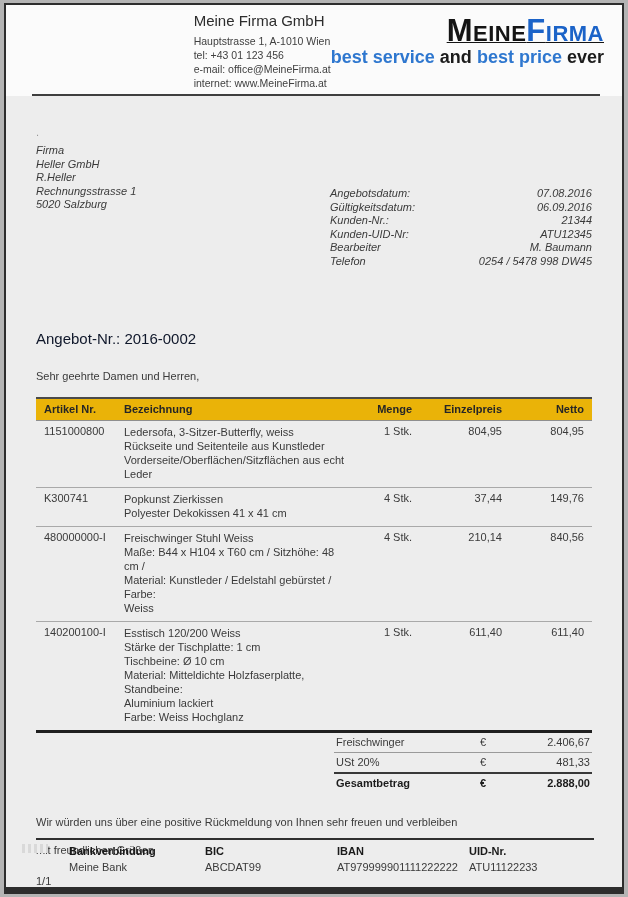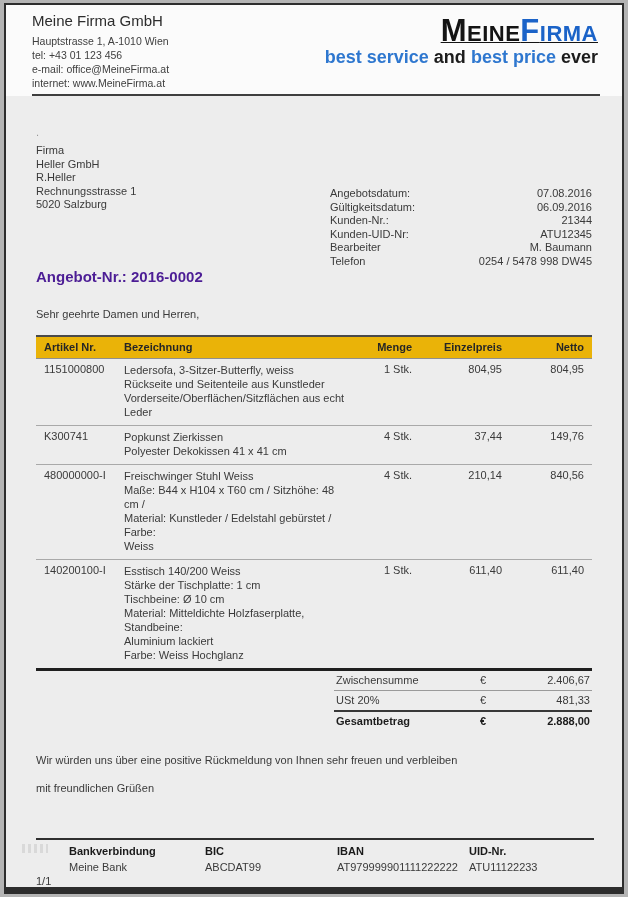--- a/index.html
+++ b/index.html
@@ -14,40 +14,40 @@
     margin:3px auto 0 auto;
     box-sizing:border-box;
     background:#ededed;
     border:2px solid #2d2d2d;
     border-bottom-width:7px;
     color:#3a3a3a;
     overflow:hidden;
   }
   
   .header { background:#fbfbfb; }
-  .header-row { display:flex; justify-content:space-between; padding:7px 24px 4px 26px; }
+  .header-row { display:flex; justify-content:flex-end; padding:7px 18px 4px 26px; }
   .company-name { font-size:15px; color:#2d2d2d; margin-bottom:5px; }
   .company-details div { font-size:10.5px; line-height:14px; color:#404040; }
   .logo { text-align:right; margin-top:3px; }
   .logo-word { line-height:1; font-weight:800; letter-spacing:0.5px; color:#141414; white-space:nowrap;text-decoration:underline; }
   .logo-word .lg { font-size:31px; }
   .logo-word .sm { font-size:22px; }
   .logo-word .blue { color:#1b63c8; }
   .tagline { font-size:18px; font-weight:600; color:#1c1c1c; margin-top:1px; white-space:nowrap; }
   .tagline .blue { color:#2e77cf; }
   .header-rule { border-top:2px solid #3f3f3f; margin:0 22px 0 26px; }
   
   .content { padding:0 30px; }
   .mark-dot { margin-top:30px; height:12px; font-size:11px; color:#999; }
-  .cols { display:flex; justify-content:space-between; margin-top:6px; }
+  .cols { display:flex; justify-content:space-between; margin-top:6px;font-style:italic; }
   .recipient div { font-size:11px; line-height:13.5px; }
   .meta { width:262px; font-size:11px;margin-top:43px; }
   .meta-row { display:flex; justify-content:space-between; line-height:13.5px; }
   .meta-row .val { text-align:right; }
-  .doc-title { font-size:15px; font-weight:bold; color:#4c1d95; }
+  .doc-title { margin-top:62px; font-size:15px; font-weight:normal; color:#0f172a; }
   .para { font-size:11px; color:#3a3a3a; }
   .salutation { margin-top:23px; }
   .intro { margin-top:14px; }
   
   .items { margin-top:15px; border-bottom:3px solid #1f1f1f; }
   .tgrid { display:grid; grid-template-columns:80px 1fr 66px 90px 82px; font-size:11px; }
   .thead { background:#eab308; border-top:2px solid #4a4a4a; border-bottom:1px solid #8f8f8f;
            font-weight:bold; color:#262626; padding:4px 0 5px 0; }
   .trow  { border-bottom:1px solid #a9a9a9; padding:4px 0 6px 0; }
   .trow:last-child { border-bottom:none; }
@@ -180,37 +180,37 @@
               <div>Material: Kunstleder / Edelstahl gebürstet / Farbe:</div>
               <div>Weiss</div>
             </div>
             <div class="c num">4 Stk.</div>
             <div class="c num">210,14</div>
             <div class="c num">840,56</div>
           </div>
           <div class="tgrid trow">
             <div class="c">140200100-I</div>
             <div class="c desc">
-              <div>Esstisch 140/200 Weiss</div>
+              <div>Esstisch 120/200 Weiss</div>
               <div>Stärke der Tischplatte: 1 cm</div>
               <div>Tischbeine: Ø 10 cm</div>
               <div>Material: Mitteldichte Holzfaserplatte, Standbeine:</div>
               <div>Aluminium lackiert</div>
               <div>Farbe: Weiss Hochglanz</div>
             </div>
             <div class="c num">1 Stk.</div>
             <div class="c num">611,40</div>
             <div class="c num">611,40</div>
           </div>
         </div>
     </div>
 
     <div class="totals">
         <div class="totals-row">
-          <span class="lbl">Zwischensumme</span>
+          <span class="lbl">Freischwinger</span>
           <span class="cur">€</span>
           <span class="val">2.406,67</span>
         </div>
         <div class="totals-row">
           <span class="lbl">USt 20%</span>
           <span class="cur">€</span>
           <span class="val">481,33</span>
         </div>
         <div class="totals-row bold">
           <span class="lbl">Gesamtbetrag</span>

